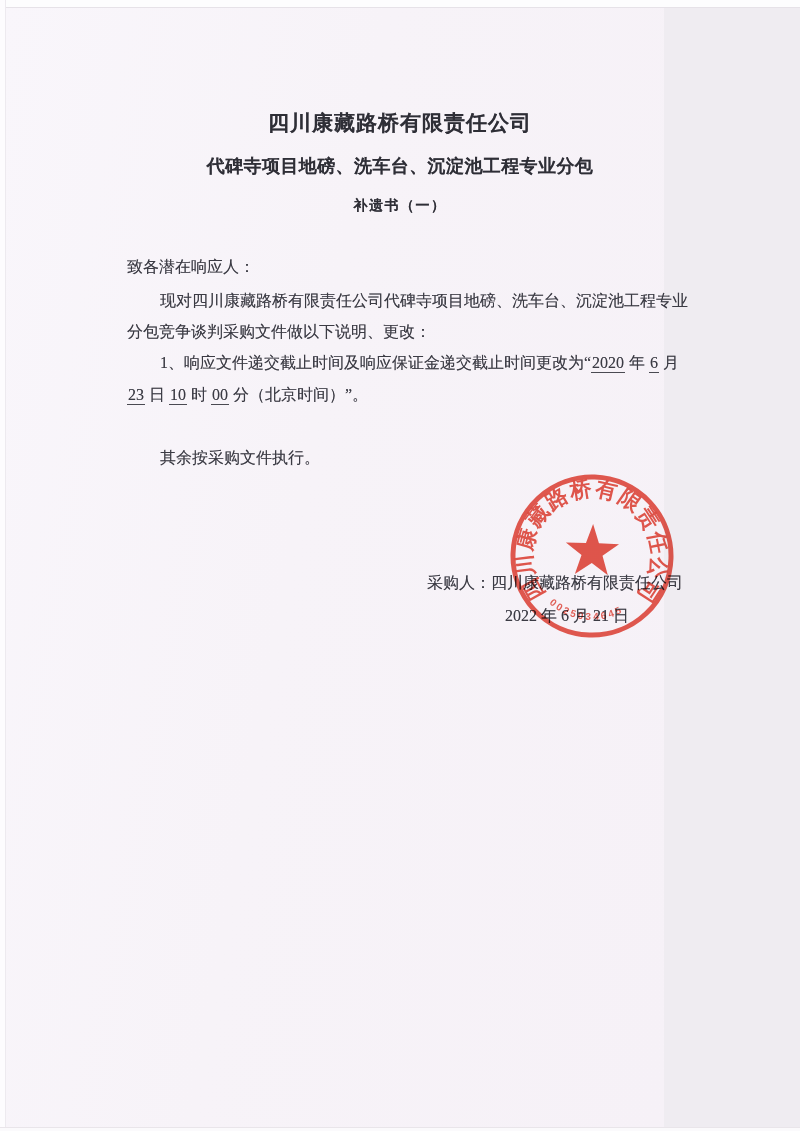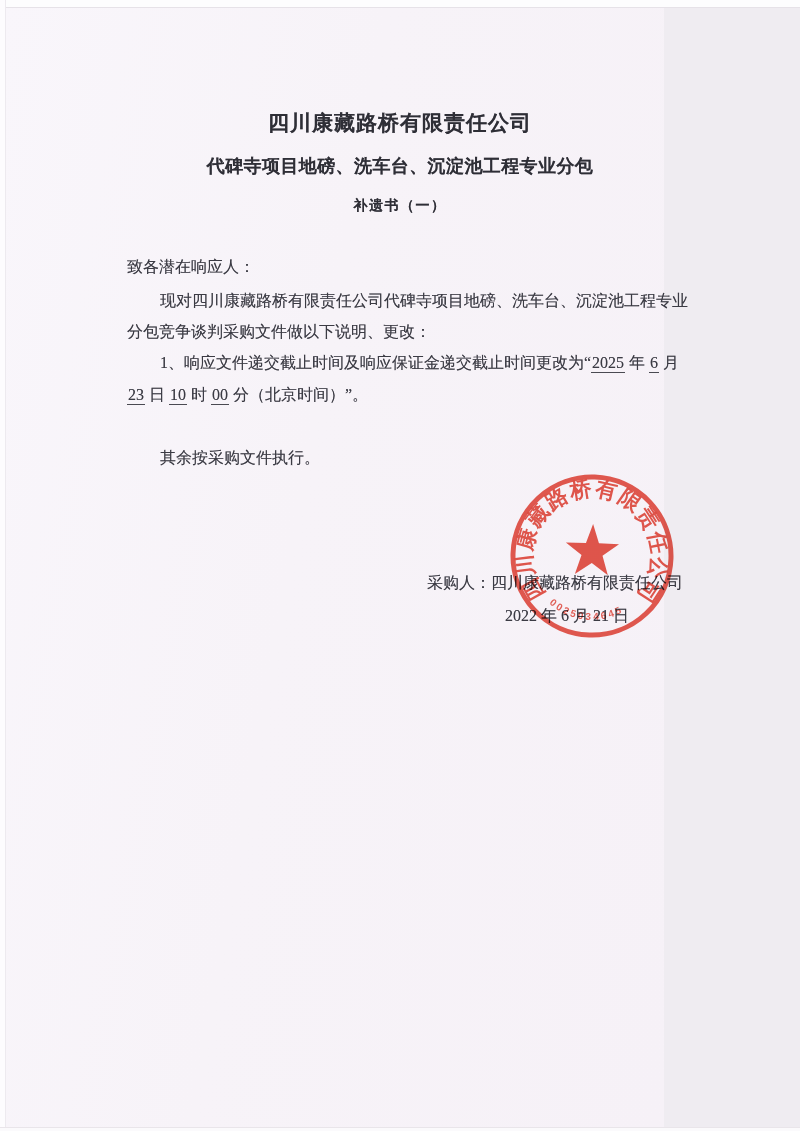--- a/index.html
+++ b/index.html
@@ -68,21 +68,21 @@
 
   <h1 class="t1">四川康藏路桥有限责任公司</h1>
   <h2 class="t2">代碑寺项目地磅、洗车台、沉淀池工程专业分包</h2>
   <h3 class="t3">补遗书（一）</h3>
 
   <p class="ln" style="left:127px;top:257px;">致各潜在响应人：</p>
 
   <p class="ln" style="left:127px;top:322px;">分包竞争谈判采购文件做以下说明、更改：</p>
   <p class="ln" style="left:160px;top:291px;">现对四川康藏路桥有限责任公司代碑寺项目地磅、洗车台、沉淀池工程专业</p>
 
-  <p class="ln" style="left:160px;top:353px;"><span>1、响应文件递交截止时间及响应保证金递交截止时间更改为“</span><span class="u">2025</span><span> 年 </span><span class="u">6</span><span> 月</span></p>
+  <p class="ln" style="left:160px;top:353px;"><span>1、响应文件递交截止时间及响应保证金递交截止时间更改为“</span><span class="u">2020</span><span> 年 </span><span class="u">6</span><span> 月</span></p>
 
   <p class="ln" style="left:127px;top:385px;"><span class="u">23</span><span> 日 </span><span class="u">10</span><span> 时 </span><span class="u">00</span><span> 分（北京时间）”。</span></p>
 
   <p class="ln" style="left:160px;top:448px;">其余按采购文件执行。</p>
 
   <p class="ln" style="left:427px;top:573px;">采购人：四川康藏路桥有限责任公司</p>
   <p class="ln" style="left:505px;top:606px;text-align:center;">2022 年 6 月 21 日</p>
 
   <svg class="seal" viewBox="0 0 180 180" aria-hidden="true">
     <circle cx="90" cy="90" r="79" fill="none" stroke="#e23a2c" stroke-width="5" opacity="0.95"></circle>

